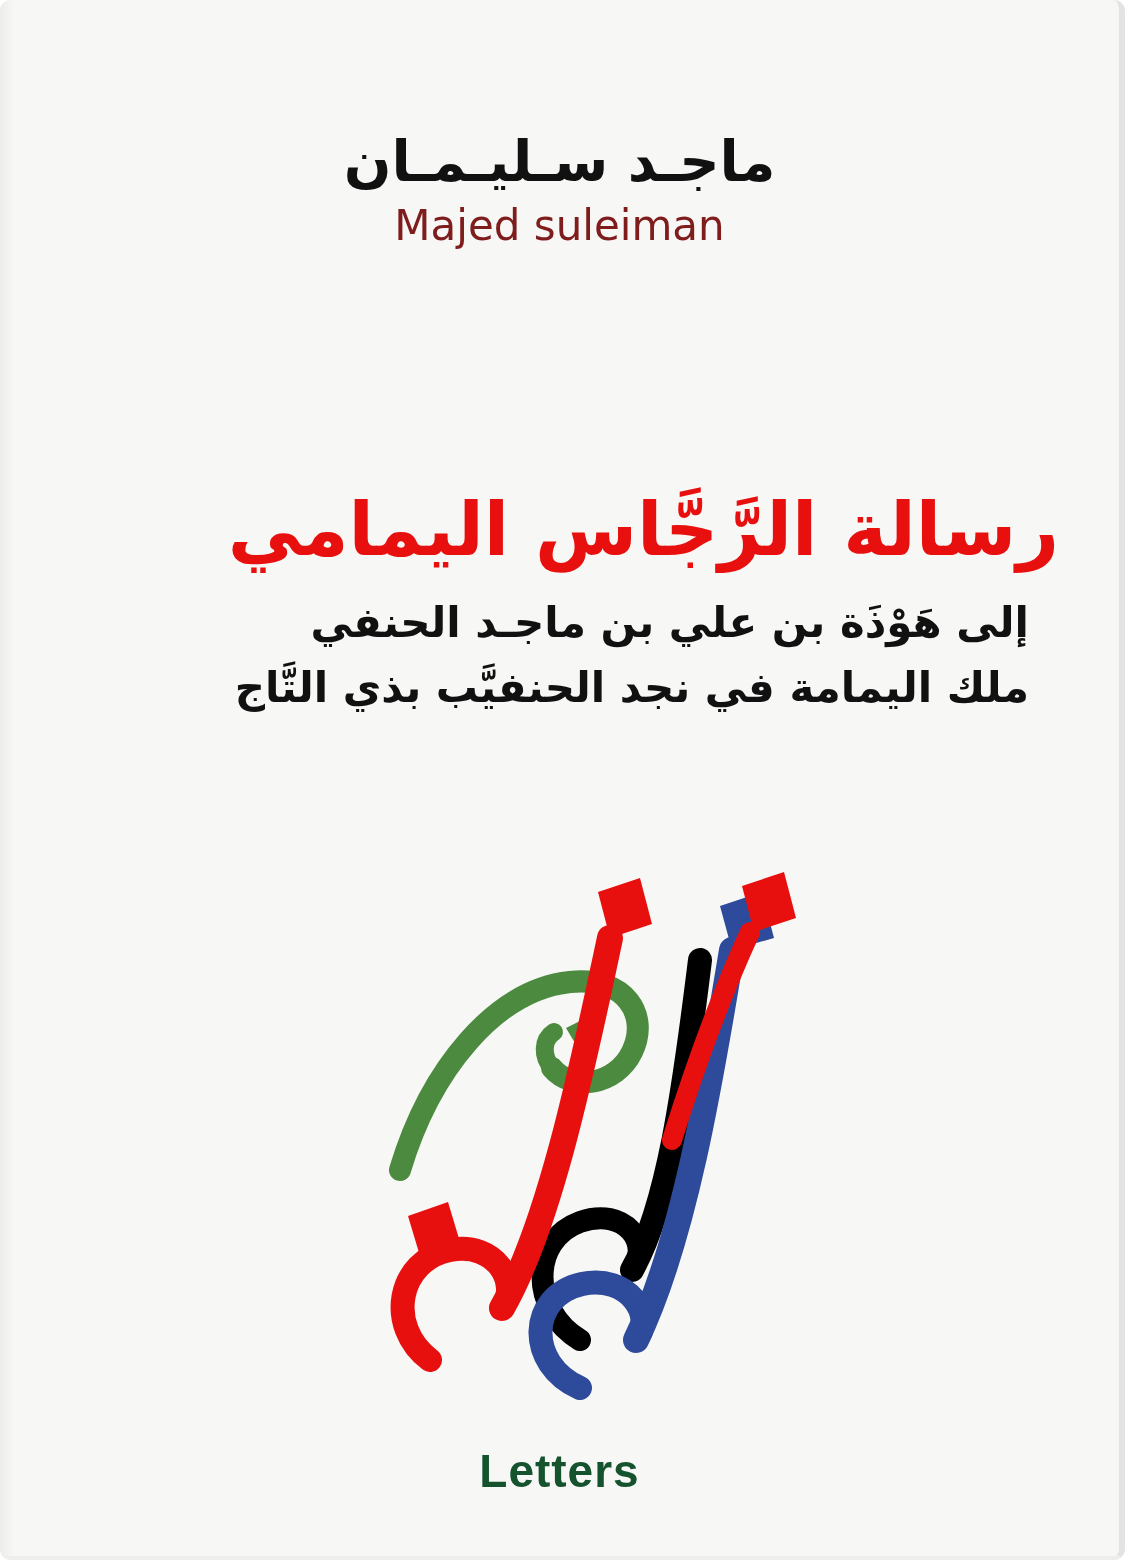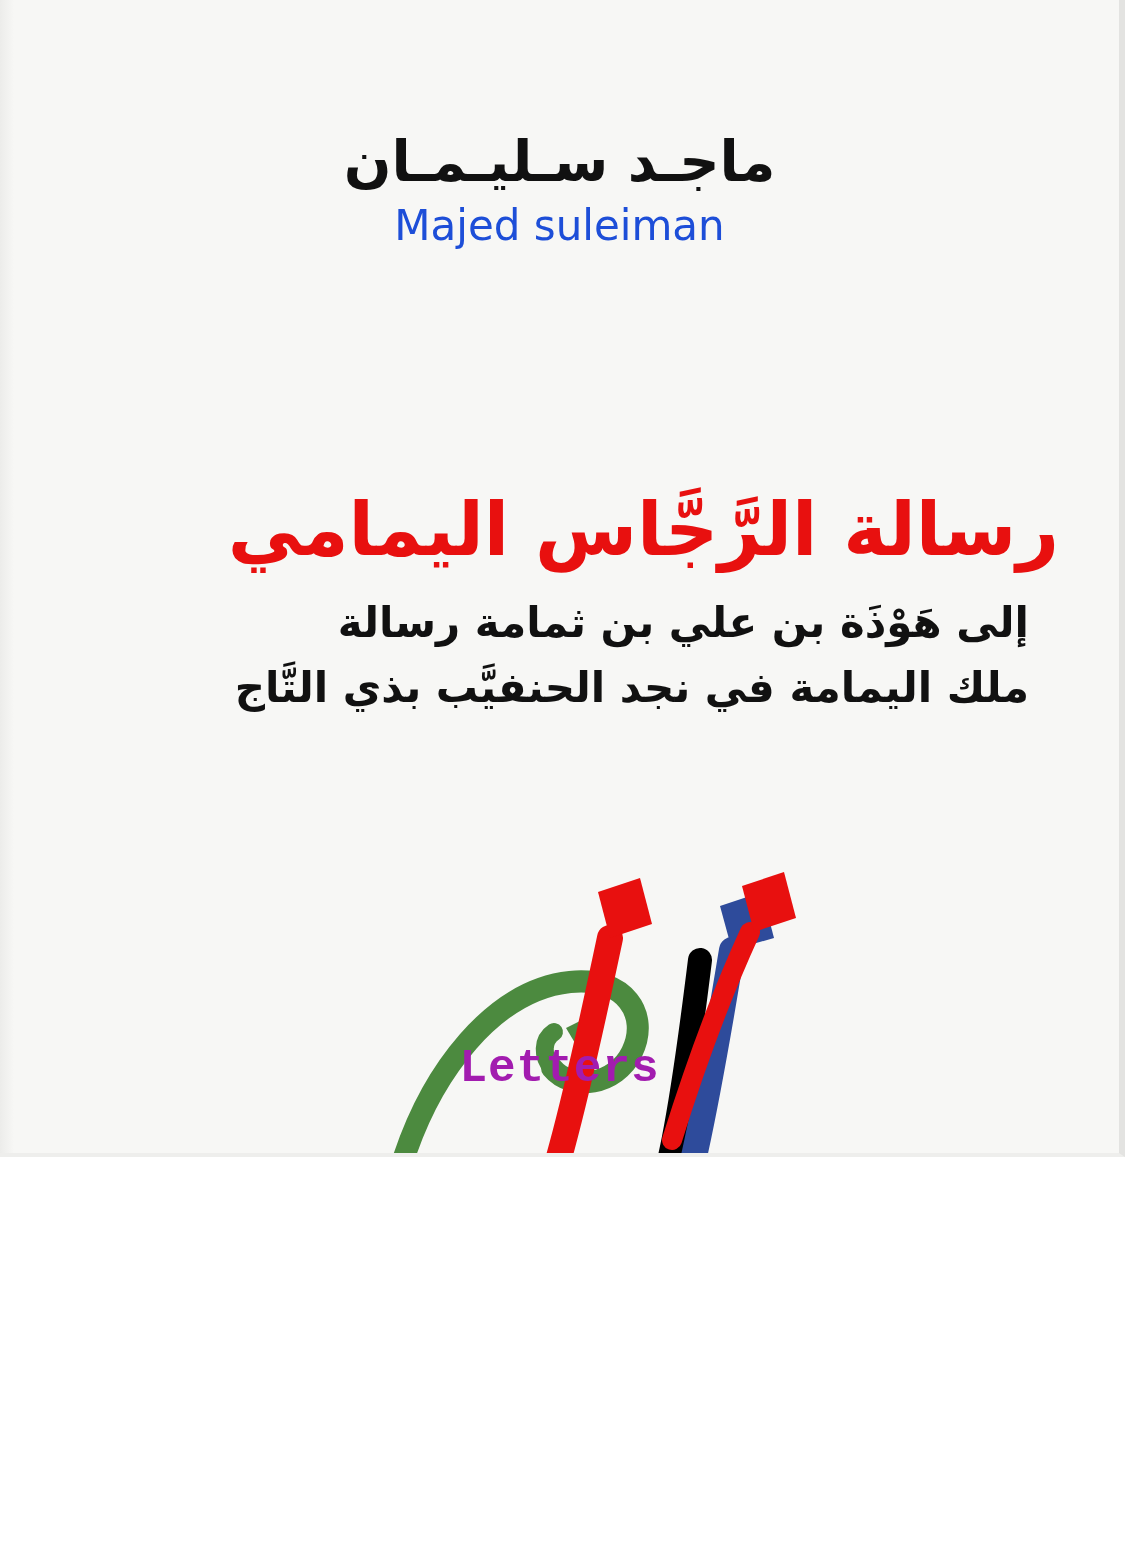--- a/index.html
+++ b/index.html
@@ -11,26 +11,27 @@
   body {
     width: 1125px;
     height: 1560px;
     overflow: hidden;
     font-family: "DejaVu Sans", "Liberation Sans", sans-serif;
   }
 
   .cover {
     position: relative;
     width: 1125px;
-    height: 1157px;
+    height: 1560px;
     background: #f7f7f5;
     box-sizing: border-box;
     border-right: 6px solid #e3e3e1;
     border-bottom: 4px solid #eeeeec;
     overflow: hidden;
+    border-radius: 11px;
   }
 
   
   .cover::before {
     content: "";
     position: absolute;
     left: 0; top: 0;
     width: 14px; height: 100%;
     background: linear-gradient(to right, #ececea, #f7f7f5);
     pointer-events: none;
@@ -50,21 +51,21 @@
     font-weight: 700;
     color: #111111;
     letter-spacing: 1px;
     line-height: 1.2;
   }
   .author-en {
     margin-top: 6px;
     font-family: "DejaVu Sans", "Liberation Sans", sans-serif;
     font-size: 42px;
     font-weight: 400;
-    color: #1d4ed8;
+    color: #7f1d1d;
     line-height: 1.2;
   }
 
   .title-block {
     position: absolute;
     top: 480px;
     left: 0;
     width: 100%;
     text-align: right;
     direction: rtl;
@@ -98,40 +99,40 @@
   .artwork svg { display: block; width: 100%; height: 100%; }
 
   .publisher {
     position: absolute;
     bottom: 58px;
     left: 0;
     width: 100%;
     text-align: center;
   }
   .publisher-name {
-    font-family: Liberation Mono, monospace;
+    font-family: Liberation Sans, sans-serif;
     font-size: 46px;
     font-weight: 700;
-    color: #a21caf;
+    color: #14532d;
     letter-spacing: 1px;
   }
 </style>
 </head>
 <body>
 
 <div class="cover">
 
   <div class="author-block">
     <div class="author-ar">ماجـد سـليـمـان</div>
     <div class="author-en">Majed suleiman</div>
   </div>
 
   <div class="title-block">
     <div class="main-title">رسالة الرَّجَّاس اليمامي</div>
-    <div class="subtitle">إلى هَوْذَة بن علي بن ثمامة رسالة</div>
+    <div class="subtitle">إلى هَوْذَة بن علي بن ماجـد الحنفي</div>
     <div class="subtitle" style="margin-top:0;">ملك اليمامة في نجد الحنفيَّب بذي التَّاج</div>
   </div>
 
   <div class="artwork">
     <svg viewBox="0 0 560 560" xmlns="http://www.w3.org/2000/svg" aria-hidden="true">
 
       <path d="M120 330 C150 230 215 150 290 142 C345 136 370 175 352 212 C336 245 292 252 272 228" fill="none" stroke="#4c8a3f" stroke-width="22" stroke-linecap="round"></path>
       <path d="M272 228 C262 216 262 200 274 192" fill="none" stroke="#4c8a3f" stroke-width="18" stroke-linecap="round"></path>
       <polygon points="286,188 306,178 318,196 298,208" fill="#4c8a3f"></polygon>
 

